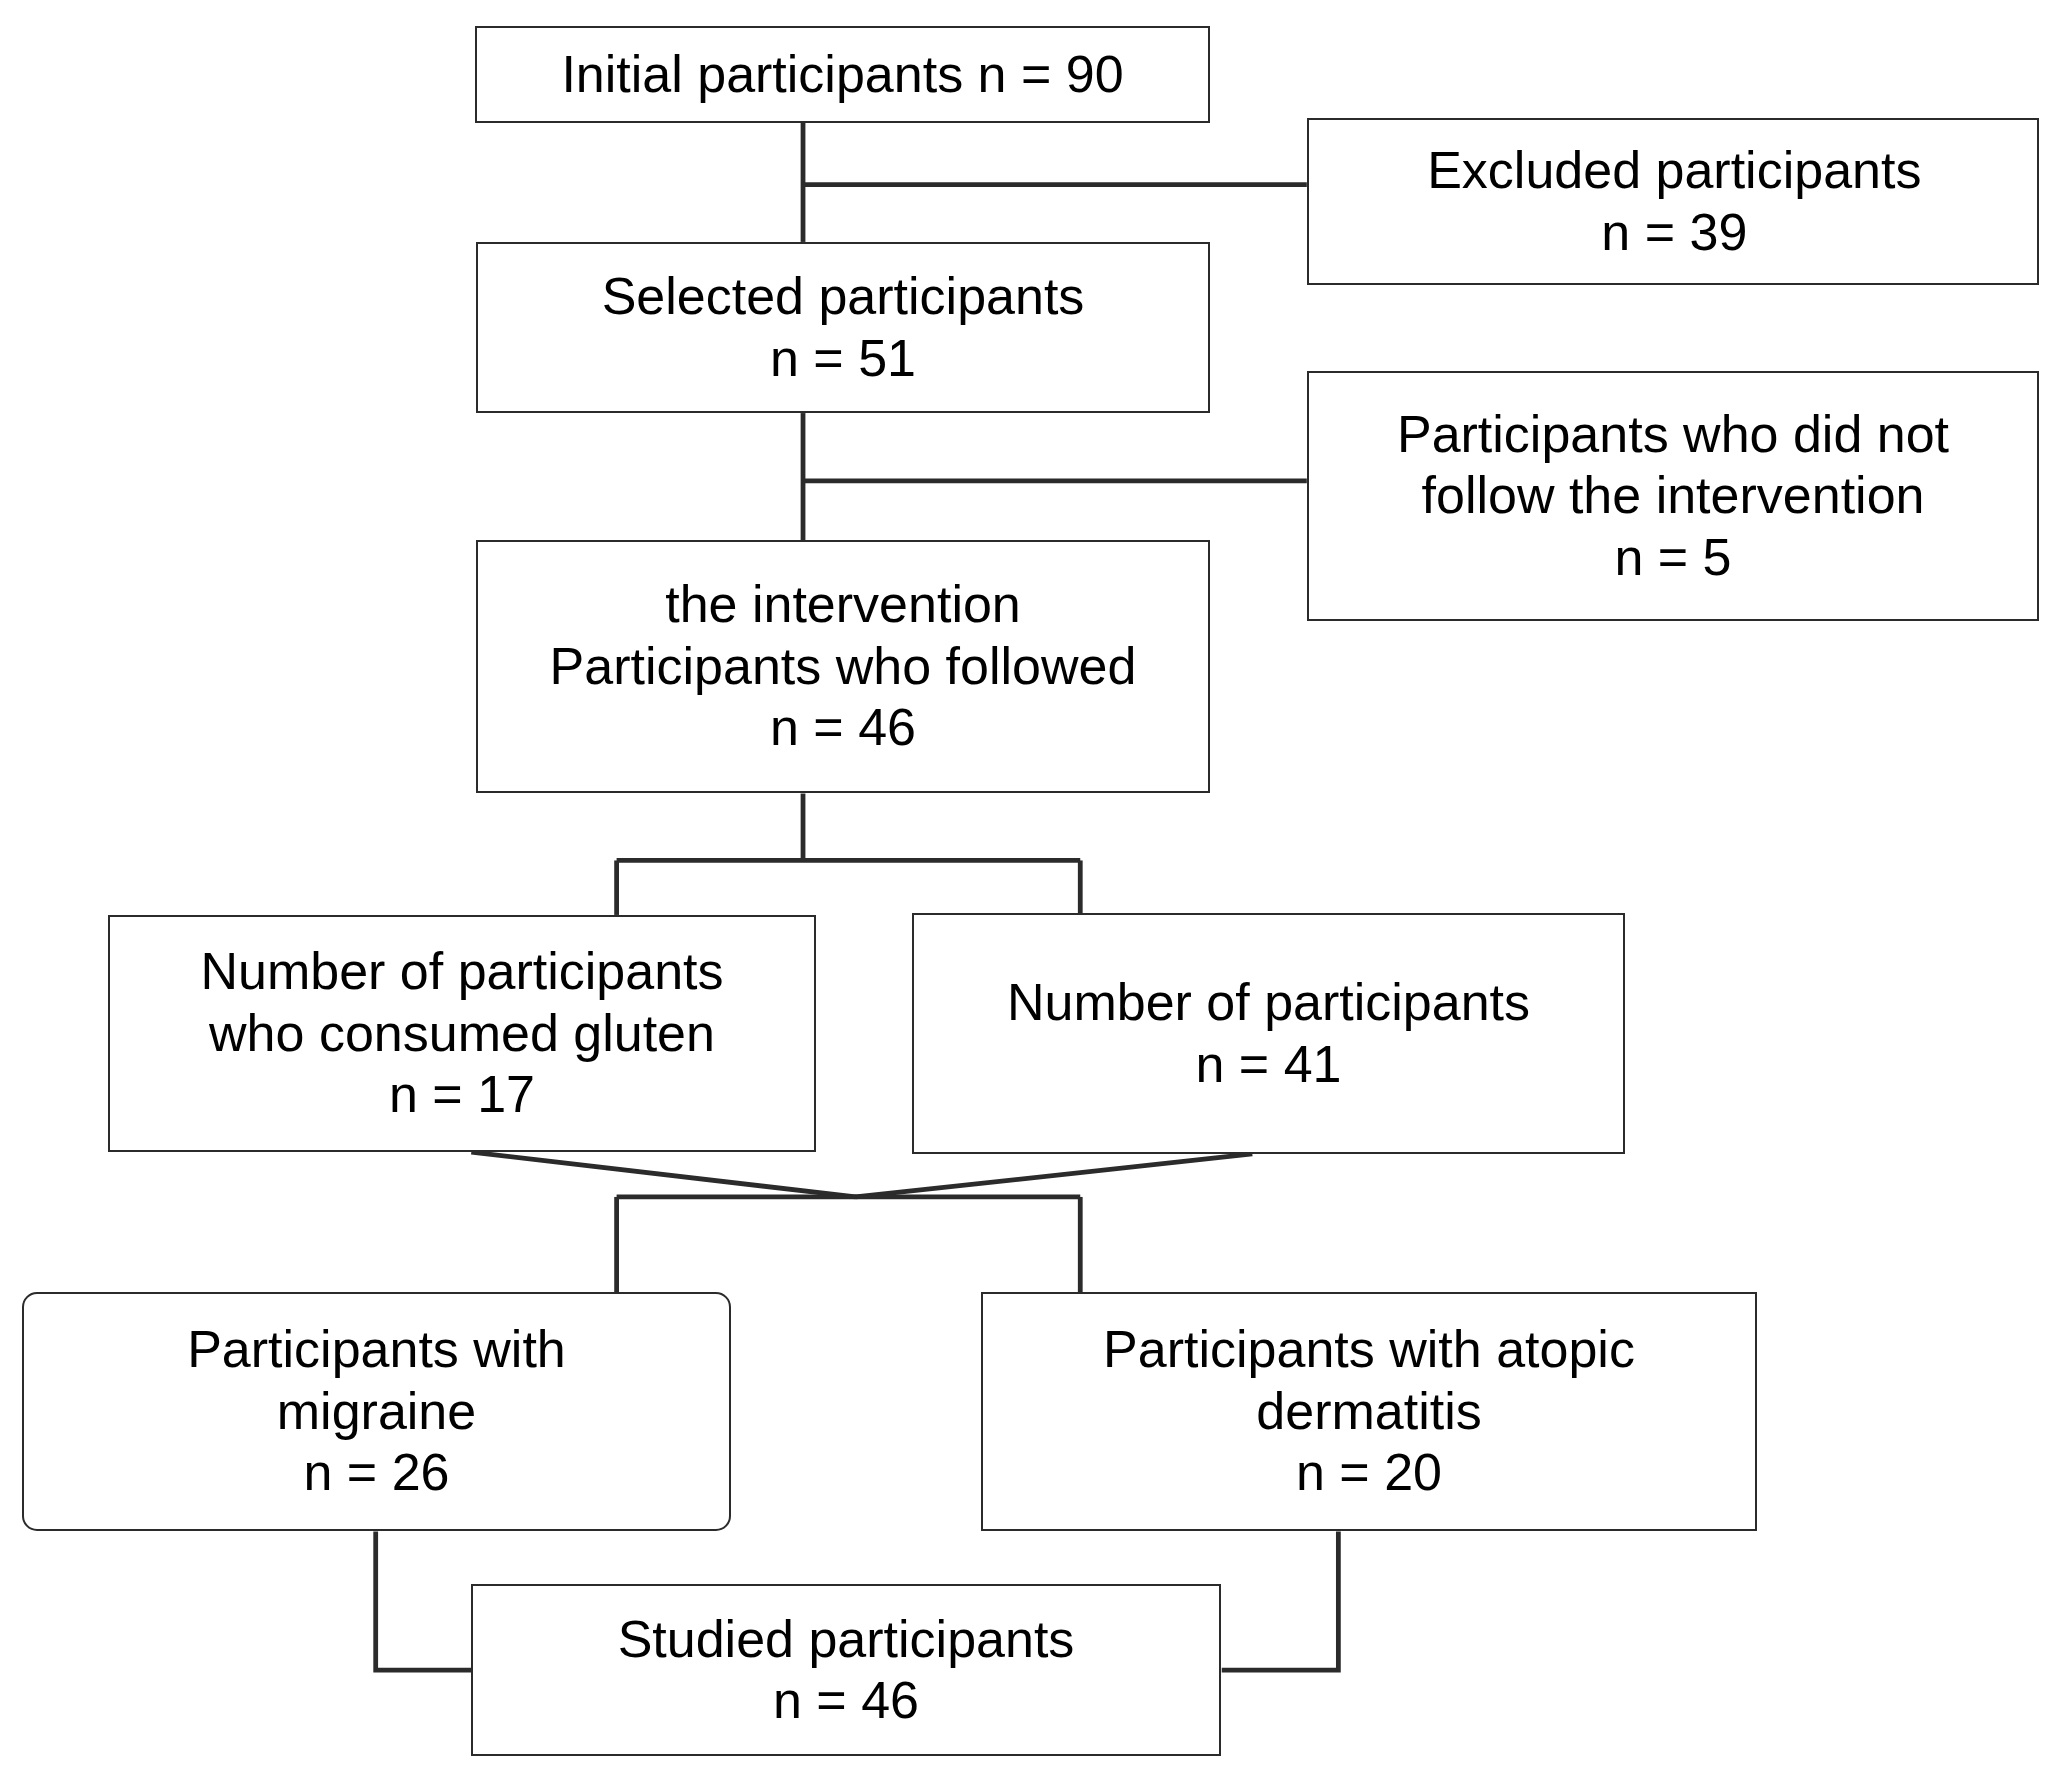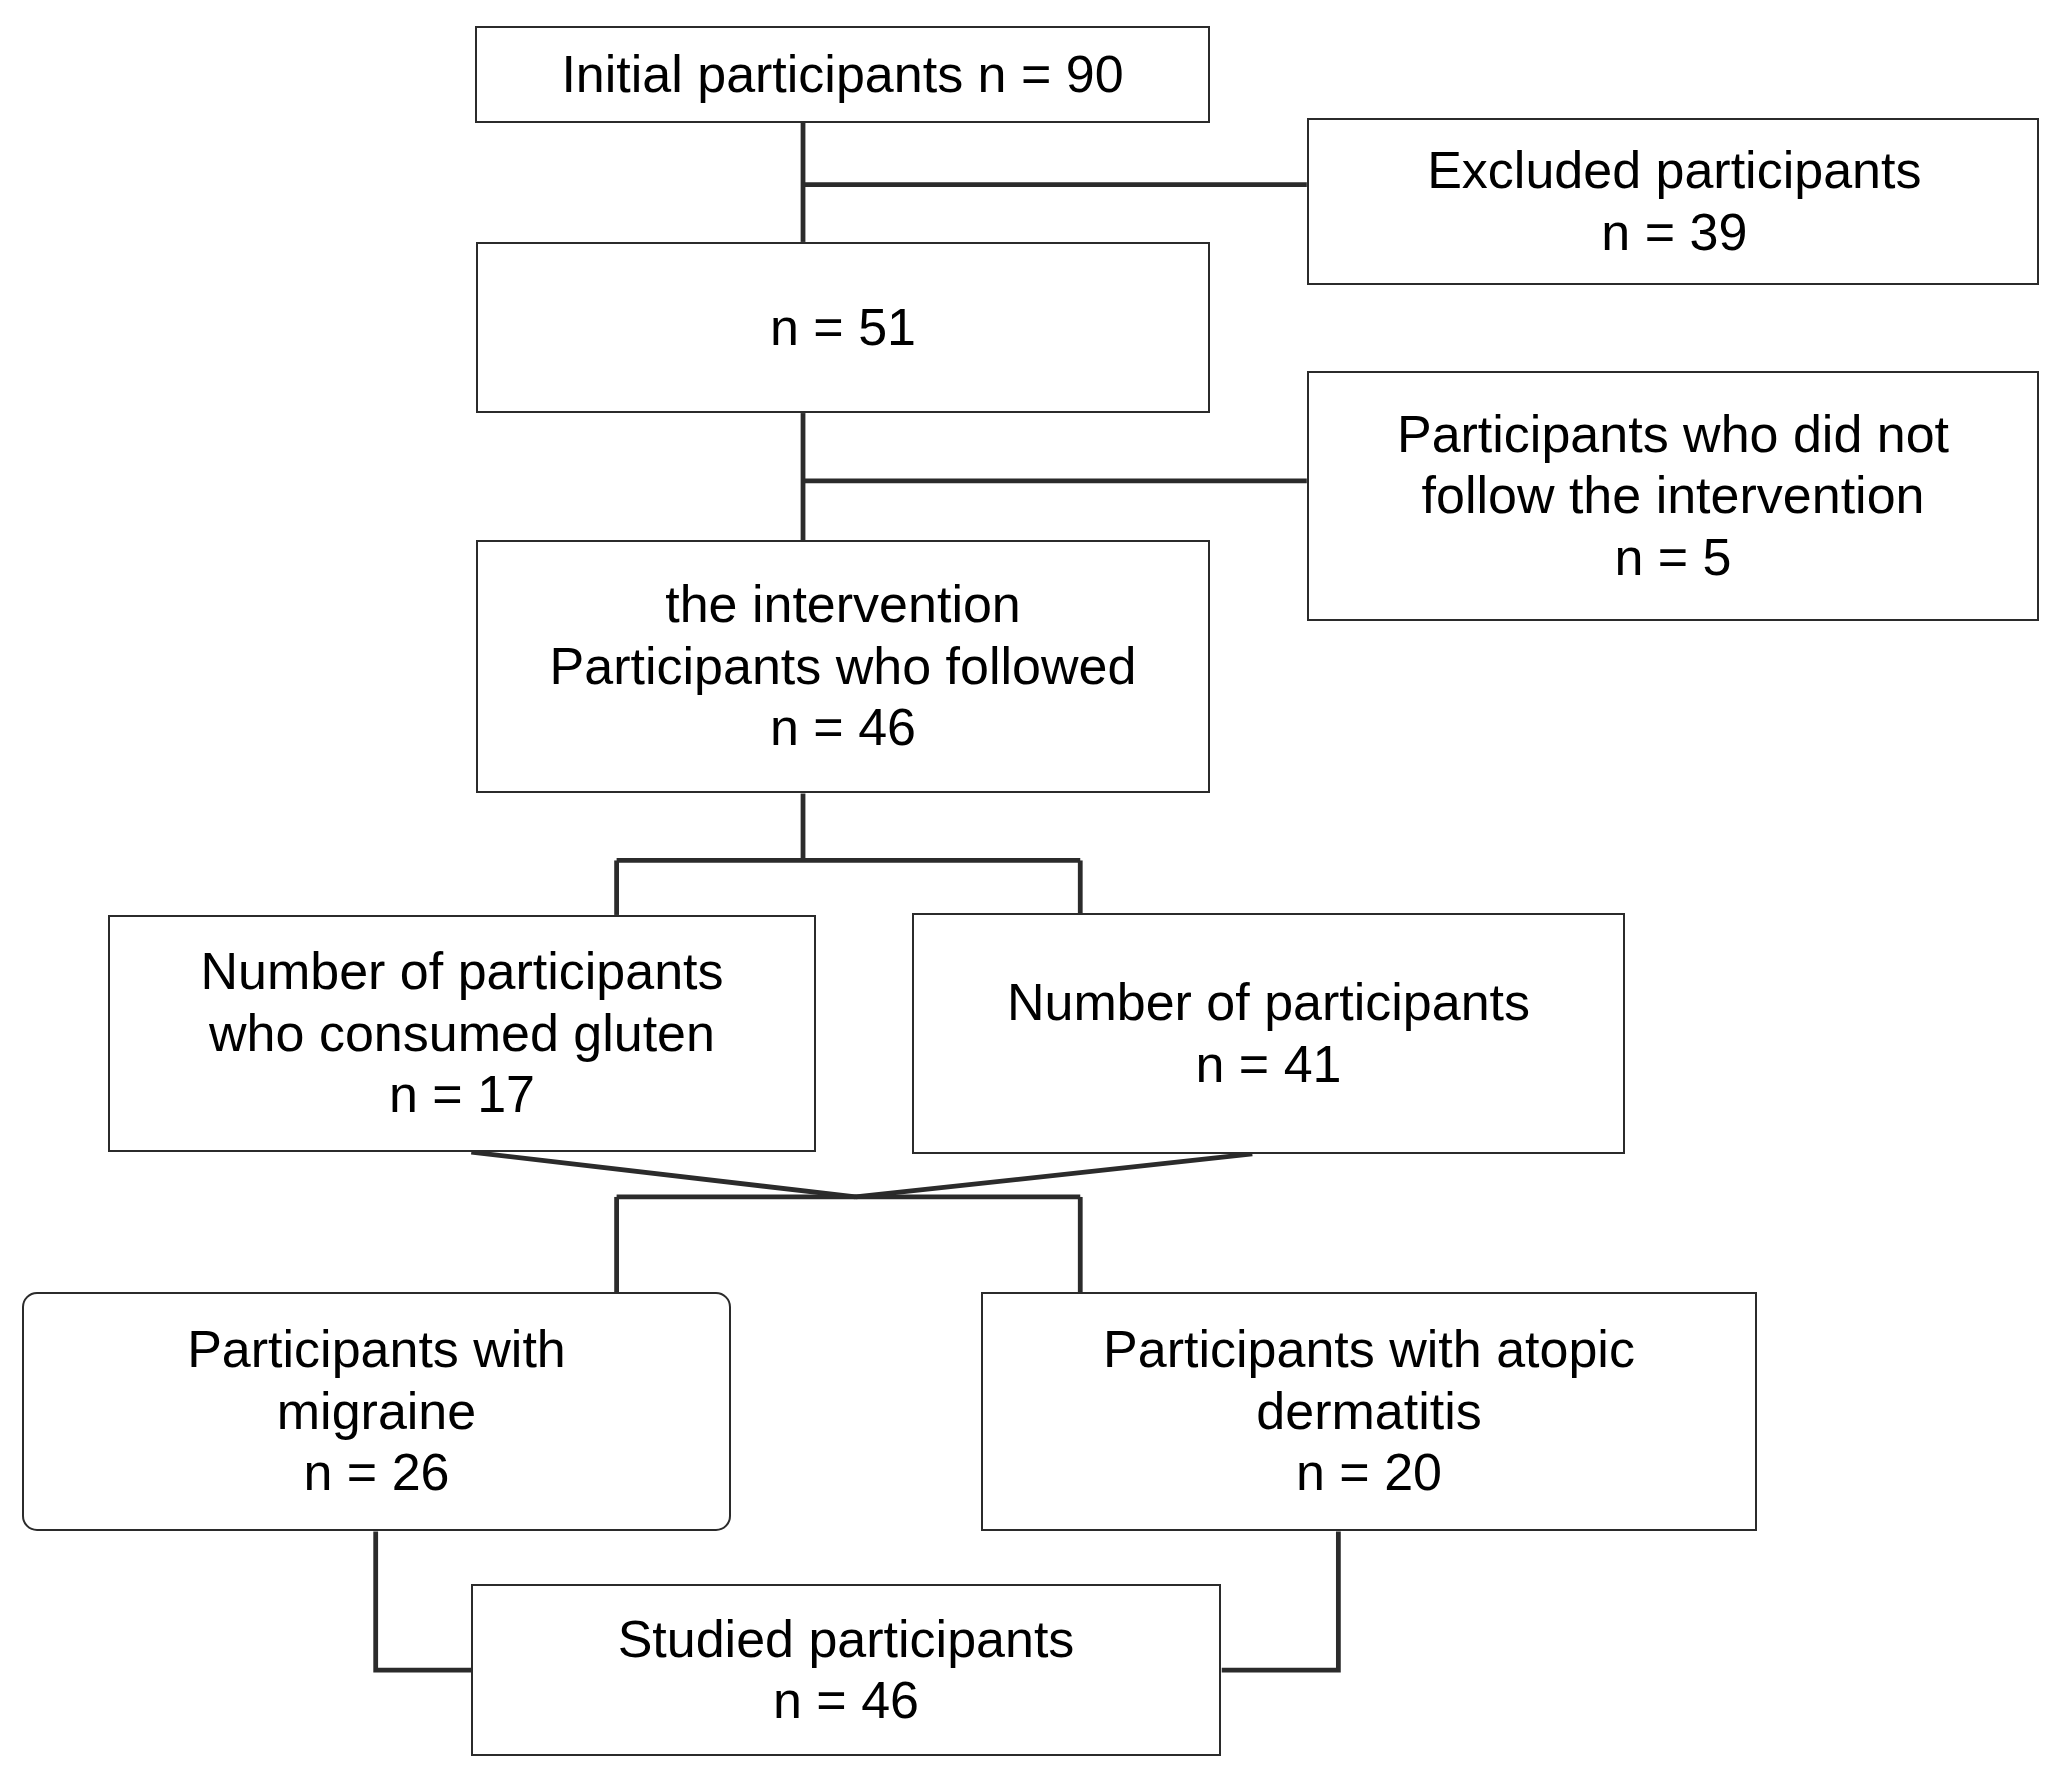--- a/index.html
+++ b/index.html
@@ -75,20 +75,21 @@
   <div class="node" style="left:475px; top:26px; width:735px; height:97px;">
     <span class="line">Initial participants n = 90</span>
   </div>
 
   <div class="node" style="left:1307px; top:118px; width:732px; height:167px;padding-left:16px;">
     <span class="line">Excluded participants</span>
     <span class="line">n = 39</span>
   </div>
 
   <div class="node" style="left:476px; top:242px; width:734px; height:171px;">
+    <span class="line">Selected participants</span>
     <span class="line">n = 51</span>
   </div>
 
   <div class="node" style="left:1307px; top:371px; width:732px; height:250px;">
     <span class="line">Participants who did not</span>
     <span class="line">follow the intervention</span>
     <span class="line">n = 5</span>
   </div>
 
   <div class="node" style="left:476px; top:540px; width:734px; height:253px;">

